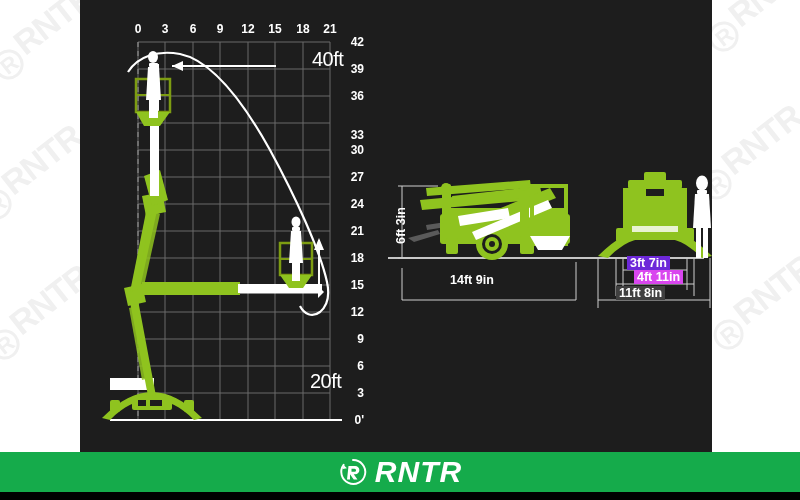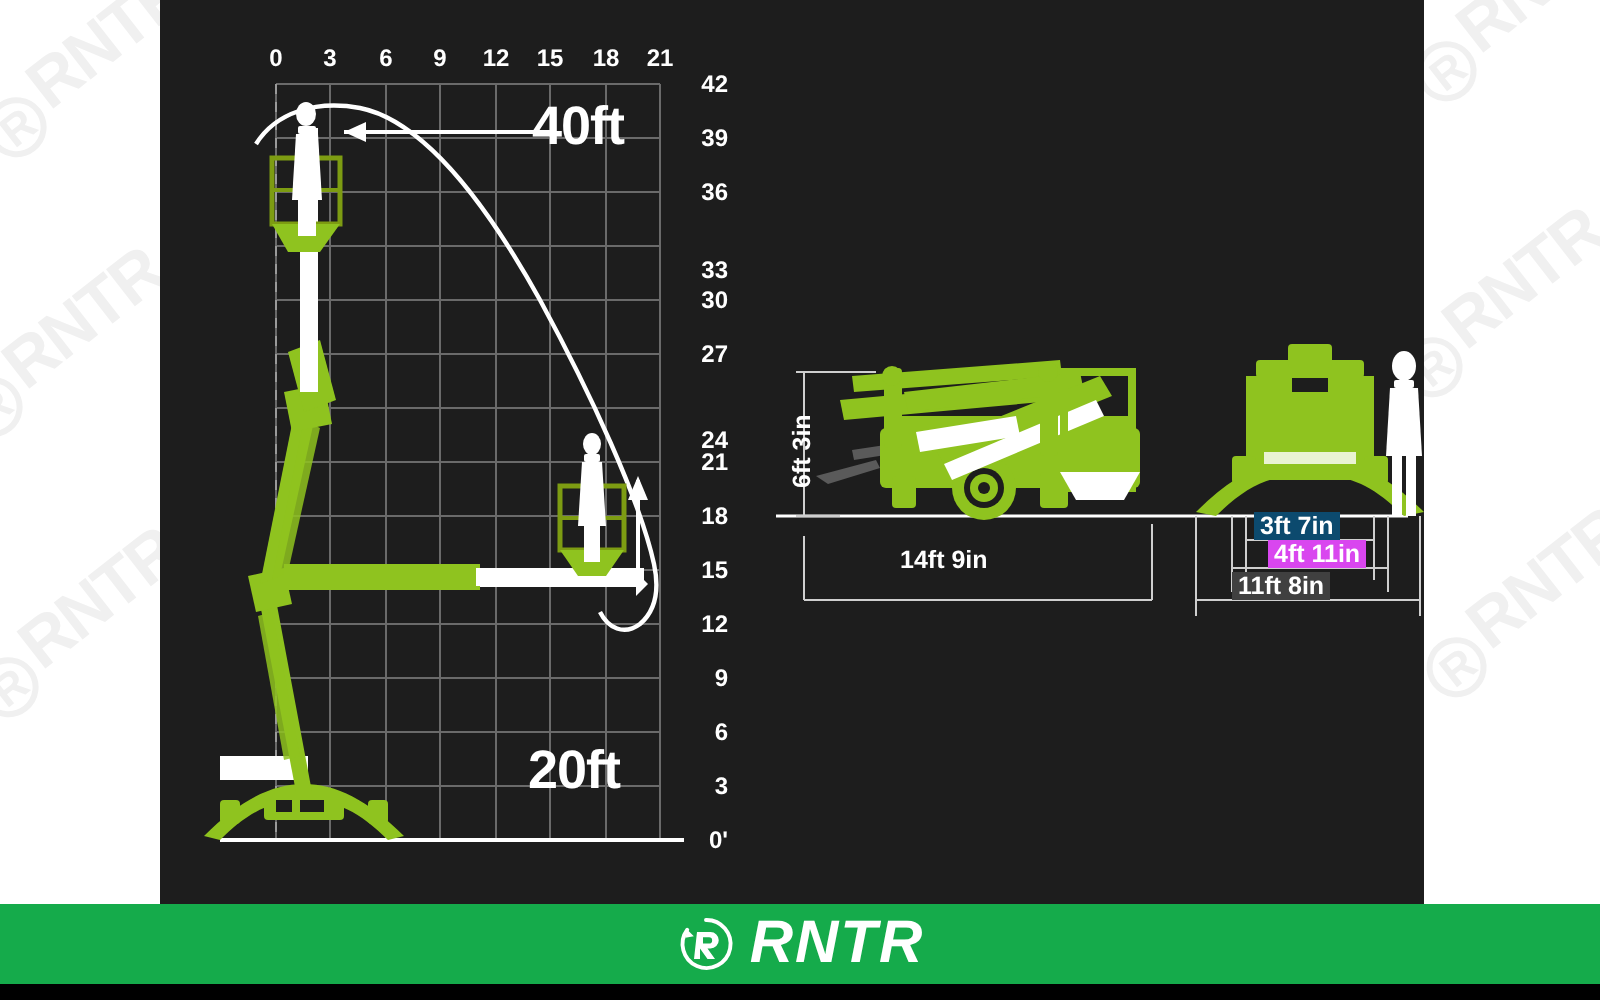--- a/index.html
+++ b/index.html
@@ -55,23 +55,24 @@
     font-weight: bold;
     font-family: "Liberation Sans", sans-serif;
     white-space: nowrap;
   }
   .xlbl { text-align: center; width: 22px; }
   .ylbl { text-align: right;  width: 22px; }
 
   .big-label {
     position: absolute;
     color: #ffffff;
-    font-size: 27px;
-    font-weight: bold;
+    font-size: 20px;
+    font-weight: normal;
     letter-spacing: -0.5px;
+    margin-left: 46px;
   }
 
   .dim-label {
     position: absolute;
     color: #ffffff;
     font-size: 12.5px;
     font-weight: bold;
     white-space: nowrap;
   }
   .dim-label.vert {
@@ -235,21 +236,21 @@
       <div class="axis-lbl xlbl" style="left:212px; top:22px;">18</div>
       <div class="axis-lbl xlbl" style="left:239px; top:22px;">21</div>
 
       
       <div class="axis-lbl ylbl" style="left:262px; top:35px;">42</div>
       <div class="axis-lbl ylbl" style="left:262px; top:62px;">39</div>
       <div class="axis-lbl ylbl" style="left:262px; top:89px;">36</div>
       <div class="axis-lbl ylbl" style="left:262px; top:116px;margin-top:12px;">33</div>
       <div class="axis-lbl ylbl" style="left:262px; top:143px;">30</div>
       <div class="axis-lbl ylbl" style="left:262px; top:170px;">27</div>
-      <div class="axis-lbl ylbl" style="left:262px; top:197px;margin-top:16px;">24</div>
+      <div class="axis-lbl ylbl" style="left:262px; top:197px;">24</div>
       <div class="axis-lbl ylbl" style="left:262px; top:224px;">21</div>
       <div class="axis-lbl ylbl" style="left:262px; top:251px;">18</div>
       <div class="axis-lbl ylbl" style="left:262px; top:278px;">15</div>
       <div class="axis-lbl ylbl" style="left:262px; top:305px;">12</div>
       <div class="axis-lbl ylbl" style="left:262px; top:332px;">9</div>
       <div class="axis-lbl ylbl" style="left:262px; top:359px;">6</div>
       <div class="axis-lbl ylbl" style="left:262px; top:386px;">3</div>
       <div class="axis-lbl ylbl" style="left:262px; top:413px;">0'</div>
 
       
@@ -344,21 +345,21 @@
         <line x1="218" y1="258" x2="218" y2="308" stroke="#cfcfcf" stroke-width="1"></line>
         <line x1="330" y1="258" x2="330" y2="308" stroke="#cfcfcf" stroke-width="1"></line>
         <line x1="218" y1="300" x2="330" y2="300" stroke="#cfcfcf" stroke-width="1"></line>
       </svg>
 
       
       <div class="dim-label vert" style="left:14px; top:244px;">6ft 3in</div>
 
       <div class="dim-label" style="left:66px; top:273px; background:#1d1d1d; padding:0 4px;">14ft 9in</div>
 
-      <div class="dim-label" style="left:247px; top:256px; background:#0c4a6e; padding:0 3px;">3ft 7in</div>
+      <div class="dim-label" style="left:247px; top:256px; background:#6d28d9; padding:0 3px;">3ft 7in</div>
 
       <div class="dim-label" style="left:254px; top:270px; background:#d946ef; padding:0 3px;">4ft 11in</div>
 
       <div class="dim-label" style="left:236px; top:286px; background:#404040; padding:0 3px;">11ft 8in</div>
     </div>
 
   </div>
 
   <div id="footer">
     <div id="footer-inner">

